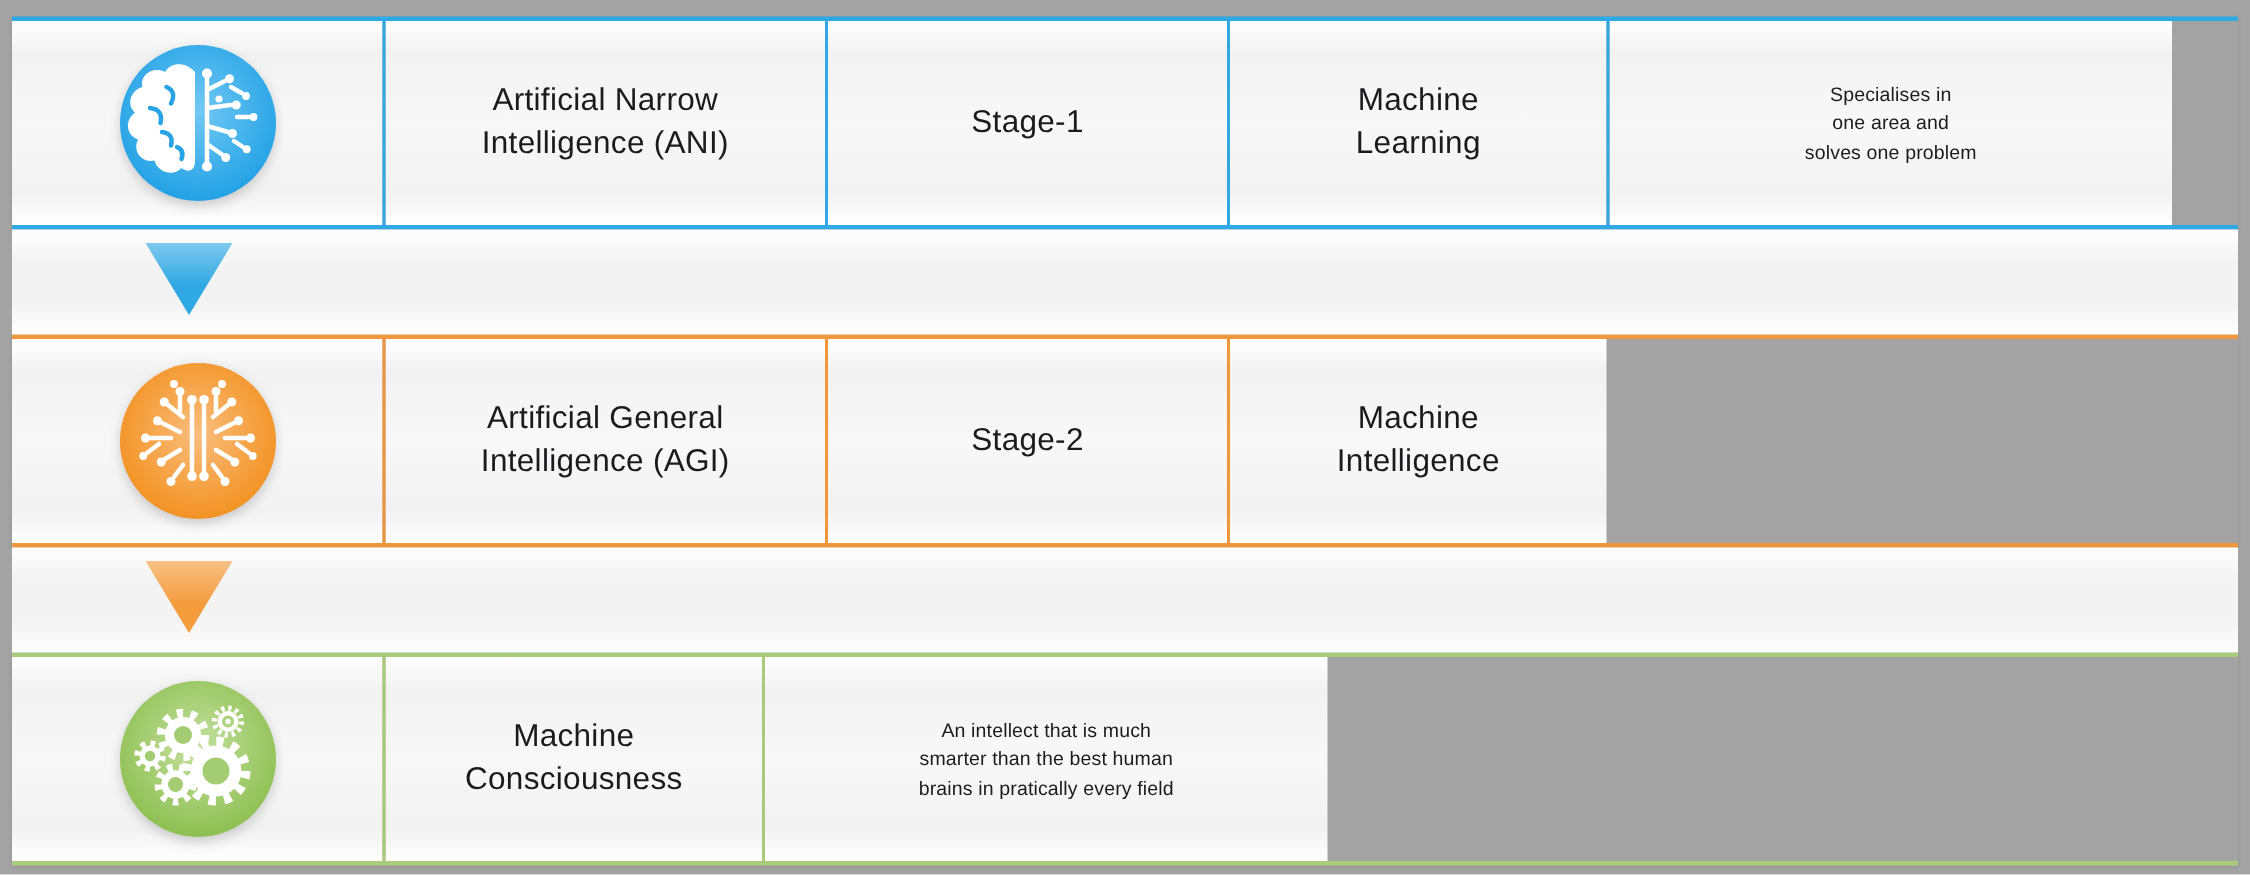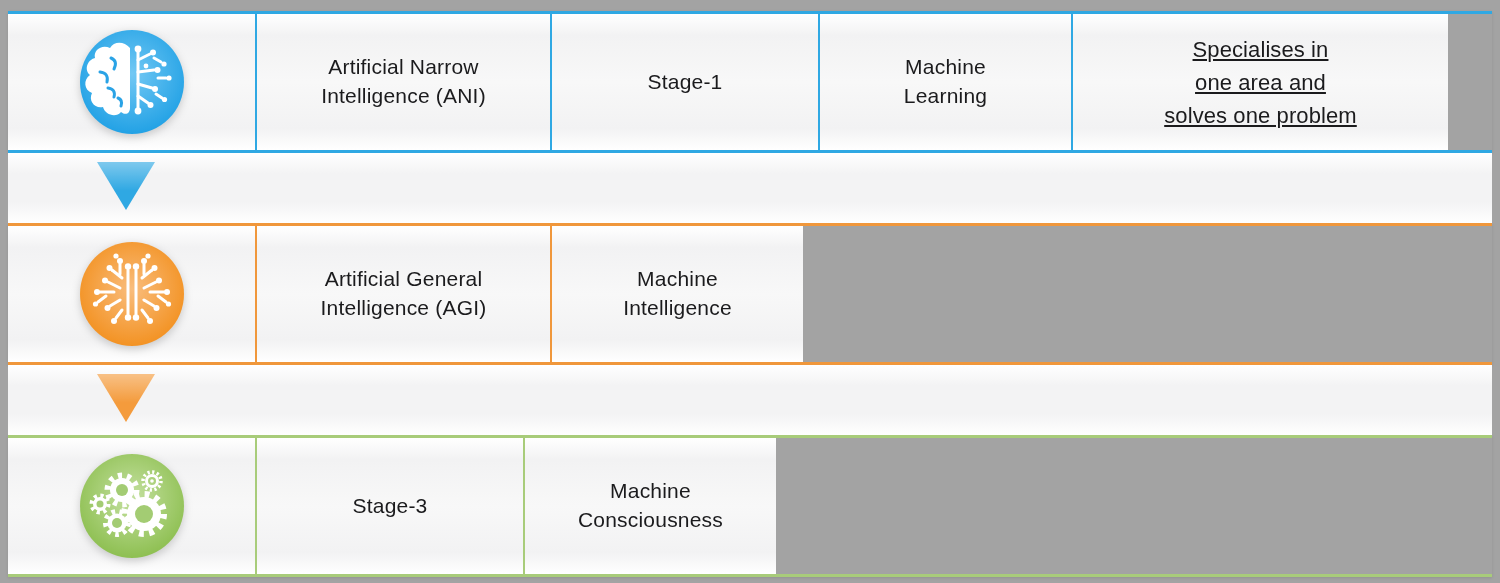--- a/index.html
+++ b/index.html
@@ -41,24 +41,23 @@
   .cell-category    { width: 253px; }
   .cell-description { width: 377px; }
   .cell-text {
     white-space: pre-line;
     font-size: 21px;
     line-height: 1.38;
     font-weight: 500;
     letter-spacing: 0.2px;
   }
   .cell-description .cell-text {
-    font-size: 22px;
+    font-size: 13px;
     line-height: 1.5;
     letter-spacing: 0.1px;
-    text-decoration: underline;
   }
   .icon-svg {
     display: block;
     filter: drop-shadow(0 3px 4px rgba(0,0,0,0.18));
   }
   .gap-row {
     position: relative;
     height: 70px;
     background: linear-gradient(180deg, #ffffff 0%, #f3f3f4 30%, #f3f3f4 70%, #ffffff 100%);
   }
@@ -177,20 +176,23 @@
               <circle cx="38" cy="16" r="2.6"></circle>
           </g>
         </g>
         <use href="#agiHalf" transform="translate(108,0) scale(-1,1)"></use>
       </svg>
     </div>
     <div class="cell cell-name">
       <div class="cell-text">Artificial General
 Intelligence (AGI)</div>
     </div>
+    <div class="cell cell-stage">
+      <div class="cell-text">Stage-2</div>
+    </div>
     <div class="cell cell-category">
       <div class="cell-text">Machine
 Intelligence</div>
     </div>
   </div>
 
   <div class="gap-row">
     <div class="down-arrow" style="--accent: #F49B3C;"></div>
   </div>
 
@@ -229,22 +231,24 @@
           <circle cx="22" cy="52" r="3.5" fill="#a3cc73"></circle>
         </g>
 
         <g>
           <circle cx="74" cy="29" r="9" fill="none" stroke="#ffffff" stroke-width="3.5" stroke-dasharray="2.2 2.5"></circle>
           <circle cx="74" cy="29" r="5.5" fill="none" stroke="#ffffff" stroke-width="3"></circle>
           <circle cx="74" cy="29" r="1.8" fill="#ffffff"></circle>
         </g>
       </svg>
     </div>
-    <div class="cell cell-stage">
-      <div class="cell-text">Stage-3</div>
-    </div>
     <div class="cell cell-category">
       <div class="cell-text">Machine
 Consciousness</div>
     </div>
+    <div class="cell cell-description">
+      <div class="cell-text">An intellect that is much
+smarter than the best human
+brains in pratically every field</div>
+    </div>
   </div>
 
 </div>
 
 </body></html>

